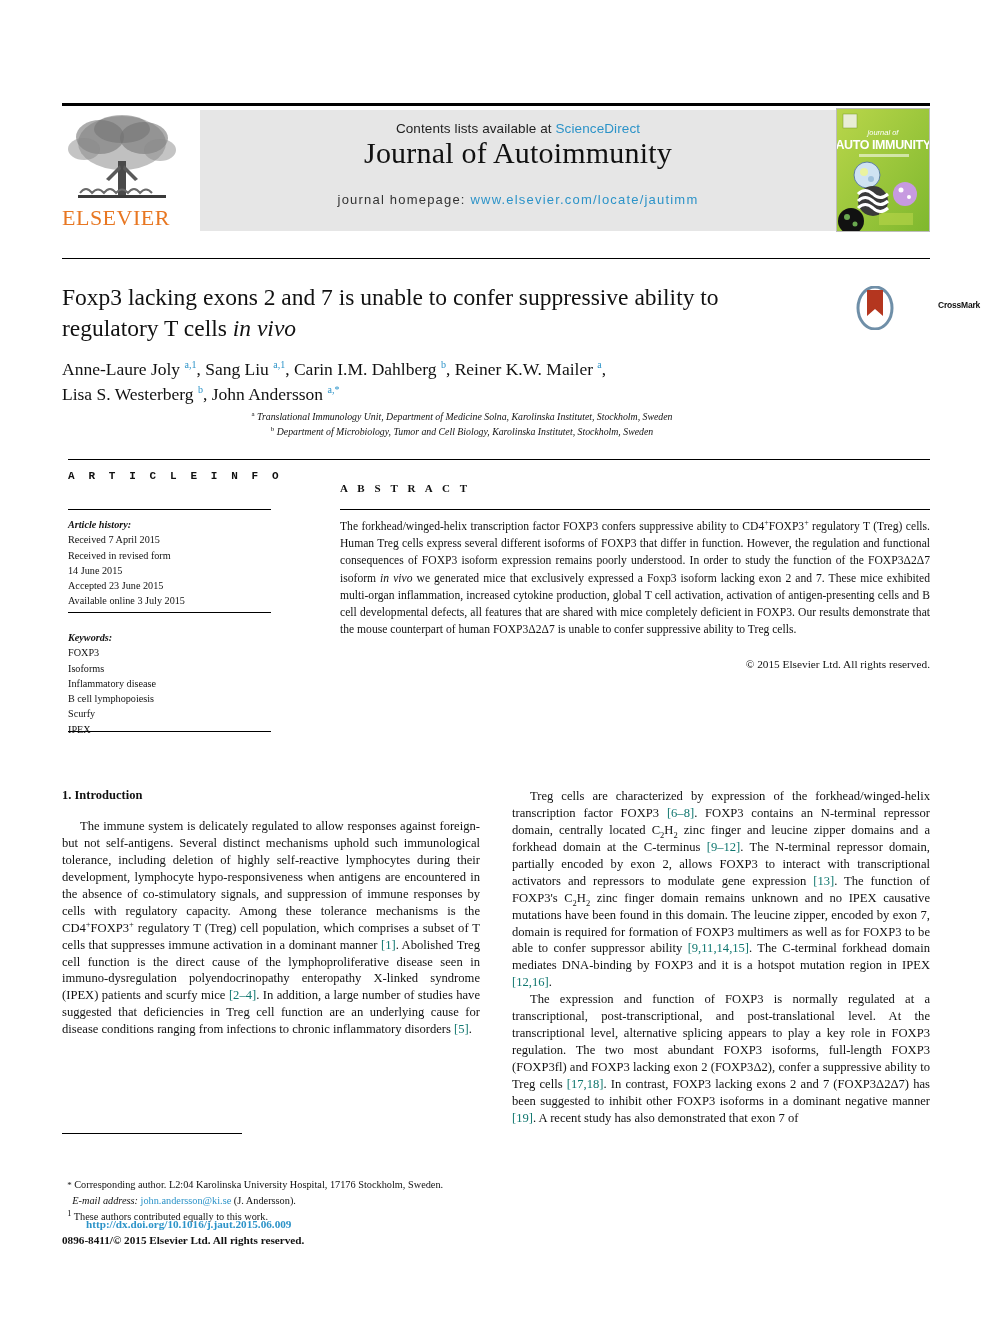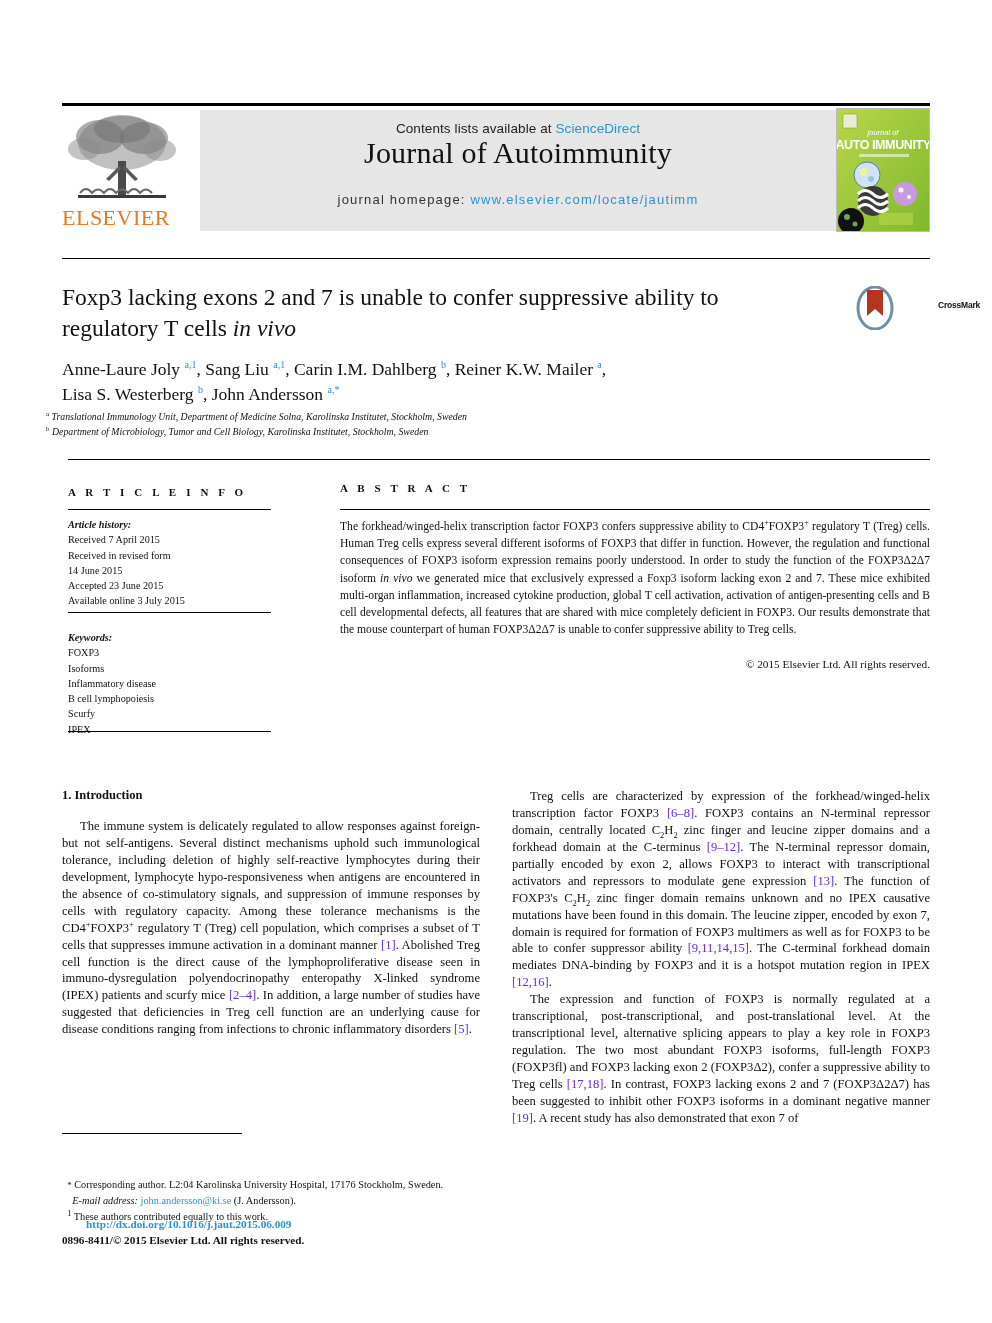--- a/index.html
+++ b/index.html
@@ -158,27 +158,28 @@
     color: #111;
   }
   .authors sup {
     font-size: 10px;
     color: #2c93c8;
     vertical-align: super;
     line-height: 0;
   }
   .affil {
     position: absolute;
-    left: 46px; top: 410px;
+    left: 62px; top: 410px;
     width: 800px;
     font-family: "Liberation Serif", serif;
     font-style: italic;
     font-size: 9.8px;
     line-height: 1.52;
     color: #111;
+    text-align: center;
   }
   .affil sup {
     font-size: 7px;
     font-style: normal;
     vertical-align: super;
     line-height: 0;
   }
 
   
   .info-rule {
@@ -188,21 +189,21 @@
     background: #000;
   }
   .col-head {
     position: absolute;
     font-family: "Liberation Serif", serif;
     font-size: 11px;
     font-weight: bold;
     letter-spacing: 3.6px;
     color: #111;
   }
-  .head-info { left: 68px; top: 486px; }
+  .head-info { left: 68px; top: 470px; font-family: Liberation Mono, monospace; }
   .head-abs  { left: 340px; top: 482px; }
 
   .short-rule {
     position: absolute;
     height: 1px;
     background: #000;
   }
   .rule-info-1 { left: 68px;  top: 509px; width: 203px; }
   .rule-info-2 { left: 68px;  top: 612px; width: 203px; }
   .rule-info-3 { left: 68px;  top: 731px; width: 203px; }
@@ -267,21 +268,21 @@
     position: absolute;
     left: 512px; top: 788px;
     width: 418px;
     font-family: "Liberation Serif", serif;
     font-size: 12.6px;
     line-height: 1.345;
     text-align: justify;
     color: #111;
   }
   .colL p, .colR p { margin: 0; text-indent: 18px; }
-  .ref { color: #6d28d9; }
+  .ref { color: #0f766e; }
   sup.sp { font-size: 8.5px; vertical-align: super; line-height: 0; }
   sub.sb { font-size: 8.5px; vertical-align: sub; line-height: 0; }
 
   
   .foot-rule {
     position: absolute;
     left: 62px; top: 1133px;
     width: 180px; height: 1px;
     background: #000;
   }

